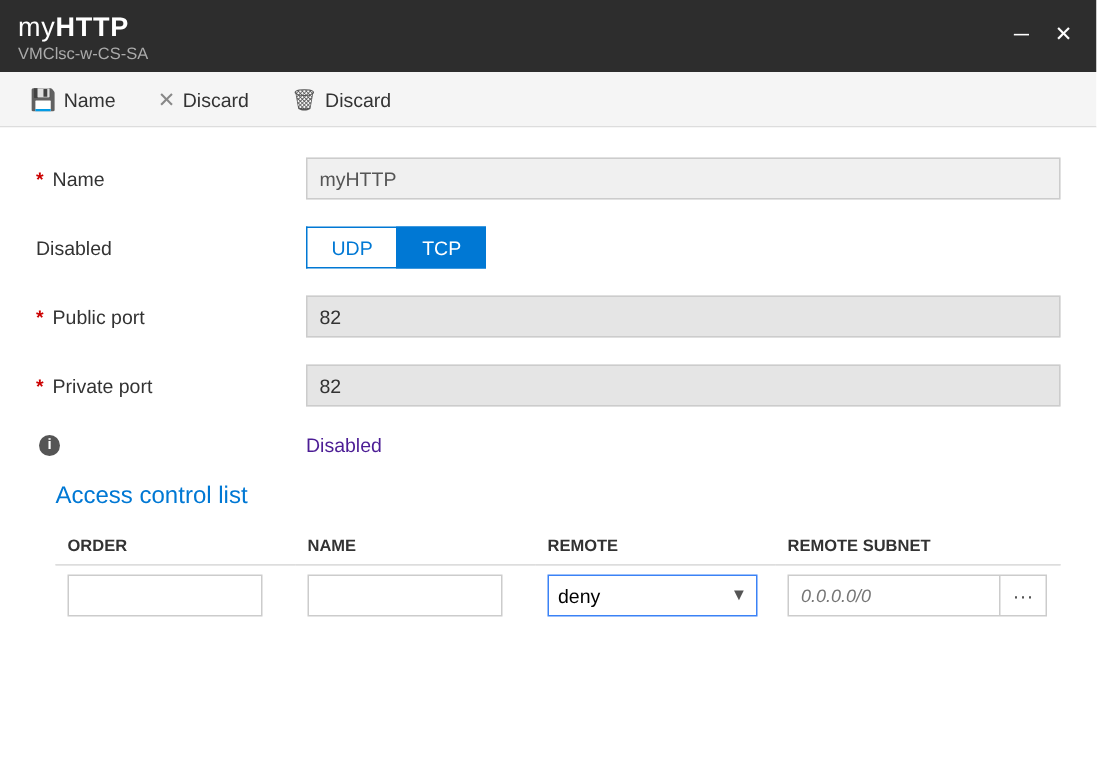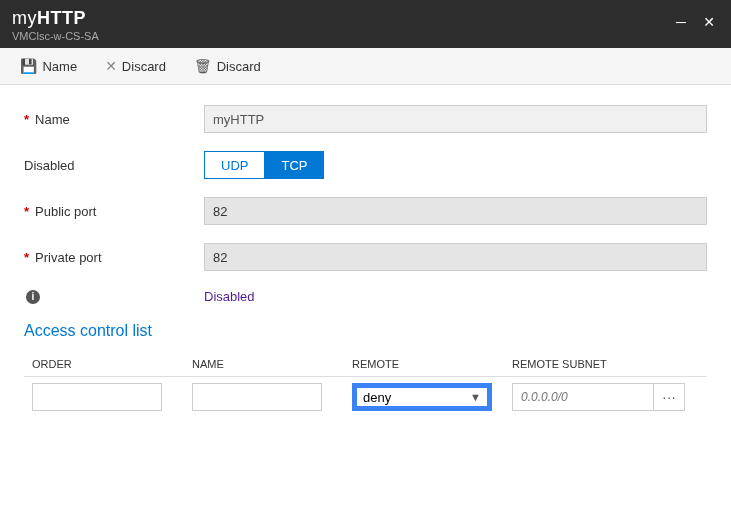--- a/index.html
+++ b/index.html
@@ -159,36 +159,37 @@
       color: #fff;
       font-size: 10px;
       font-weight: bold;
       cursor: pointer;
       margin-left: 2px;
     }
 
     
     .acl-section {
       margin-top: 8px;
+      margin-left: 13px;
     }
     .acl-title {
       font-size: 16px;
       font-weight: 400;
       color: #0078d4;
       margin-bottom: 14px;
     }
 
     .acl-table {
       width: 100%;
       border-collapse: collapse;
     }
     .acl-table th {
       text-align: left;
       font-size: 11px;
-      font-weight: 400;
+      font-weight: 700;
       color: #333;
       padding: 4px 8px 6px 8px;
       border-bottom: 1px solid #ddd;
     }
     .acl-table td {
       padding: 6px 8px;
       vertical-align: middle;
     }
     .acl-col-order { width: 160px; }
     .acl-col-name { width: 160px; }
@@ -199,21 +200,21 @@
       height: 28px;
       width: 130px;
       padding: 0 6px;
       font-size: 13px;
       background: #fff;
     }
 
     .acl-select-wrapper {
       display: inline-flex;
       align-items: center;
-      border: 5px solid #3b82f6;
+      border: 1px solid #3b82f6;
       height: 28px;
       background: #fff;
       width: 140px;
       gap: 39px;
     }
     .acl-select {
       border: none;
       background: transparent;
       height: 100%;
       padding: 0 6px;

